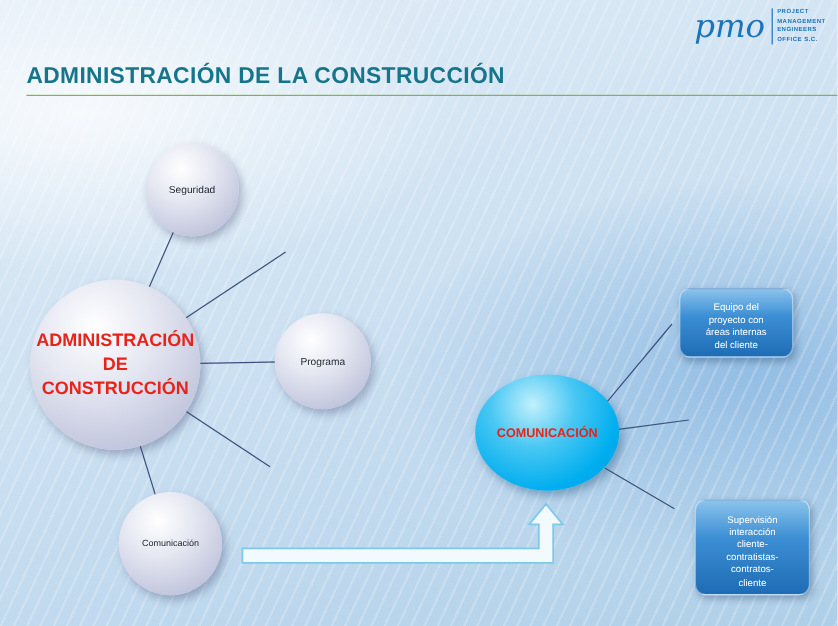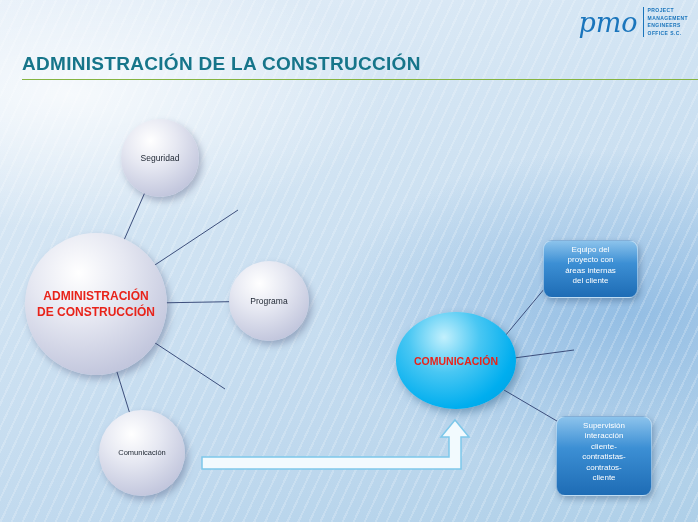--- a/index.html
+++ b/index.html
@@ -53,21 +53,21 @@
   .circle {
     position:absolute; z-index:2;
     border-radius:50%;
     background: radial-gradient(circle at 38% 28%, #ffffff 0%, #e6e8f2 35%, #c4c8de 75%, #b3b8d3 100%);
     box-shadow: 3px 4px 7px rgba(60,70,110,0.35);
     display:flex; align-items:center; justify-content:center;
     text-align:center;
   }
   .circle .lbl { color:#1c2430; font-size:8.5px; line-height:1.25; padding:0 8px; }
   .center-circle { left:25px; top:233px; width:142px; height:142px; }
-  .center-circle .lbl { color:#e8231a; font-weight:bold; font-size:12px; line-height:1.35; padding:0 12px; }
+  .center-circle .lbl { color:#e8231a; font-weight:bold; font-size:15px; line-height:1.35; padding:0 12px; }
   .sat0 { left:121px; top:119px; width:78px; height:78px; }
   .sat1 { left:195px; top:167px; width:86px; height:86px; }
   .sat2 { left:229px; top:261px; width:80px; height:80px; }
   .sat3 { left:183px; top:346px; width:85px; height:85px; }
   .sat4 { left:99px;  top:410px; width:86px; height:86px; }
   .sat4 .lbl { font-size:7.5px; }
 
   
   .hub {
     position:absolute; z-index:2;
@@ -80,22 +80,22 @@
   .hub .lbl { color:#e8231a; font-weight:bold; font-size:10.5px; }
 
   
   .cbox {
     position:absolute; z-index:2;
     border-radius:9px;
     background: linear-gradient(180deg, #8cc3ec 0%, #3c8fd4 40%, #1e6cb5 100%);
     border:1px solid rgba(255,255,255,0.45);
     box-shadow: 2px 3px 6px rgba(30,60,100,0.35);
     color:#ffffff; font-size:8px; line-height:1.3;
-    display:flex; align-items:flex-start; justify-content:center;
-    text-align:center; padding:4px 18px; box-sizing:border-box;
+    display:flex; align-items:flex-end; justify-content:center;
+    text-align:center; padding:4px 18px; box-sizing:border-box;margin-left:23px;
   }
   .cbox0 { left:543px; top:240px; width:95px; height:58px; }
   .cbox1 { left:570px; top:322px; width:97px; height:57px; }
   .cbox2 { left:556px; top:416px; width:96px; height:80px; }
 </style>
 </head>
 <body>
 
 <div class="slide">
 

